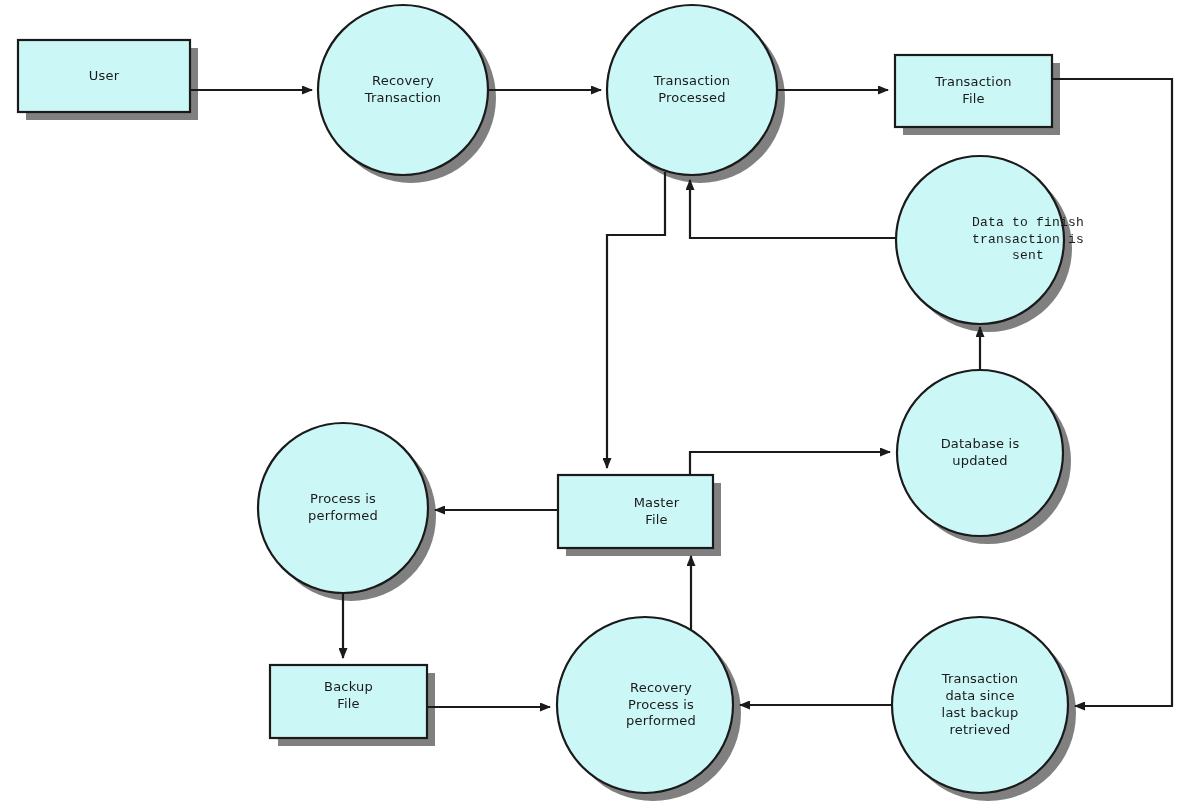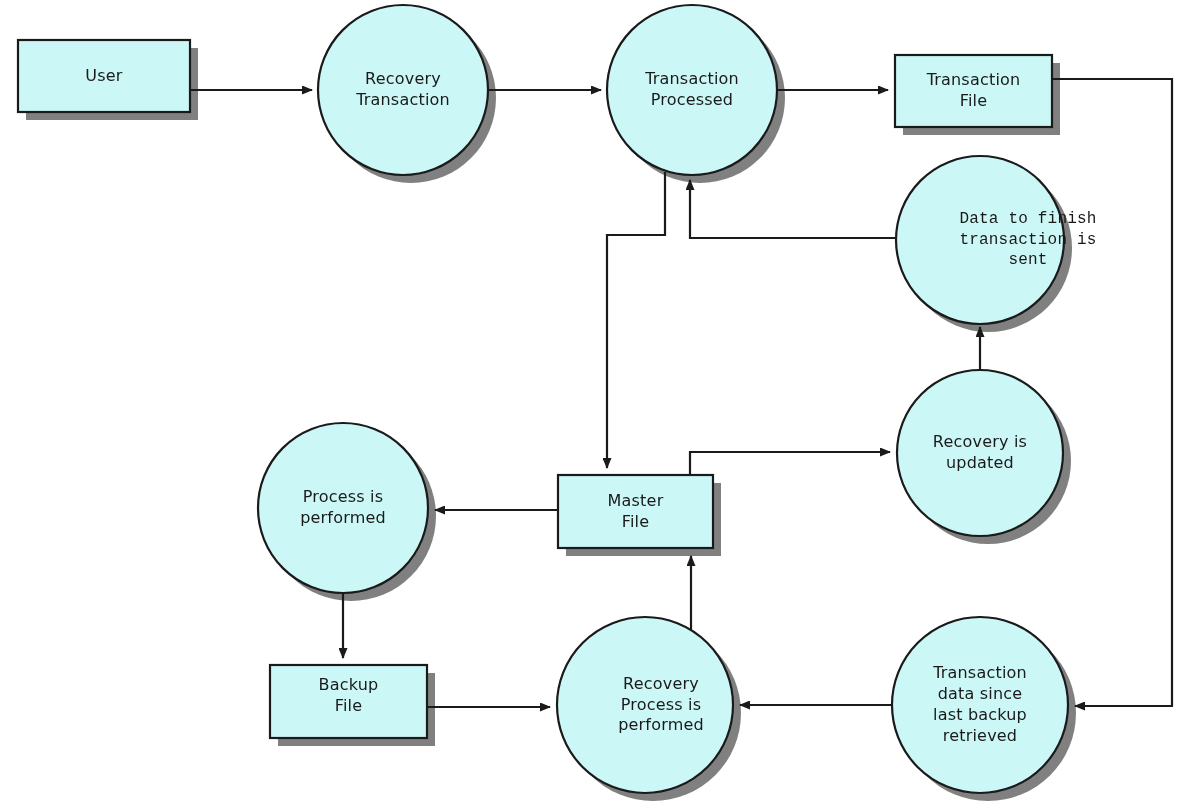--- a/index.html
+++ b/index.html
@@ -26,21 +26,21 @@
     height: 809px;
   }
   .node-label {
     position: absolute;
     display: flex;
     align-items: center;
     justify-content: center;
     text-align: center;
     color: #1a1a1a;
     font-family: "DejaVu Sans", sans-serif;
-    font-size: 16px;
+    font-size: 13px;
     line-height: 1.30;
     white-space: pre-line;
     pointer-events: none;
     letter-spacing: 0.2px;
   }
 </style>
 </head>
 <body>
 
 <div id="diagram-root">
@@ -98,23 +98,23 @@
       <div class="node-label" style="left: 18px; top: 40px; width: 172px; height: 72px;">User</div>
       <div class="node-label" style="left: 318px; top: 5px; width: 170px; height: 170px;">Recovery
 Transaction</div>
       <div class="node-label" style="left: 607px; top: 5px; width: 170px; height: 170px;">Transaction
 Processed</div>
       <div class="node-label" style="left: 895px; top: 55px; width: 157px; height: 72px;">Transaction
 File</div>
       <div class="node-label" style="left: 944px; top: 156px; width: 168px; height: 168px; font-family: Liberation Mono, monospace;">Data to finish
 transaction is
 sent</div>
-      <div class="node-label" style="left: 897px; top: 370px; width: 166px; height: 166px;">Recovery is
+      <div class="node-label" style="left: 897px; top: 370px; width: 166px; height: 166px;">Database is
 updated</div>
-      <div class="node-label" style="left: 558px; top: 475px; width: 155px; height: 73px;">Master
+      <div class="node-label" style="left: 579px; top: 475px; width: 155px; height: 73px;">Master
 File</div>
       <div class="node-label" style="left: 258px; top: 423px; width: 170px; height: 170px;">Process is
 performed</div>
       <div class="node-label" style="left: 270px; top: 665px; width: 157px; height: 62px;">Backup
 File</div>
       <div class="node-label" style="left: 573px; top: 617px; width: 176px; height: 176px;">Recovery
 Process is
 performed</div>
       <div class="node-label" style="left: 892px; top: 617px; width: 176px; height: 176px;">Transaction
 data since

